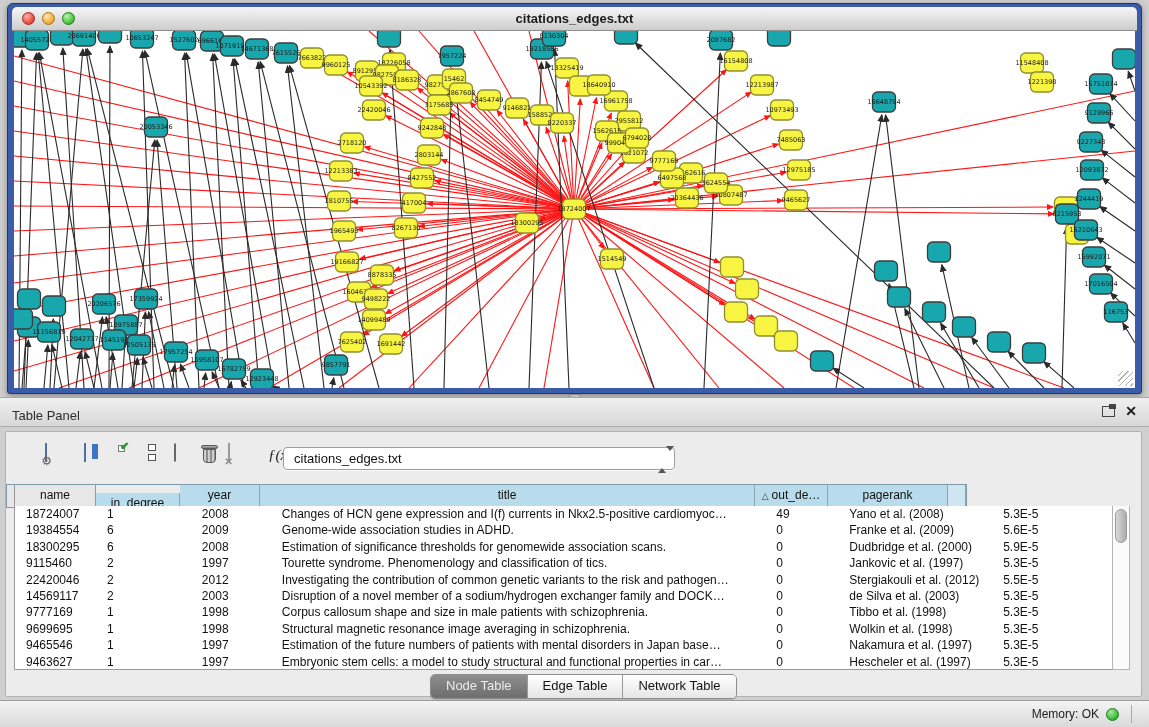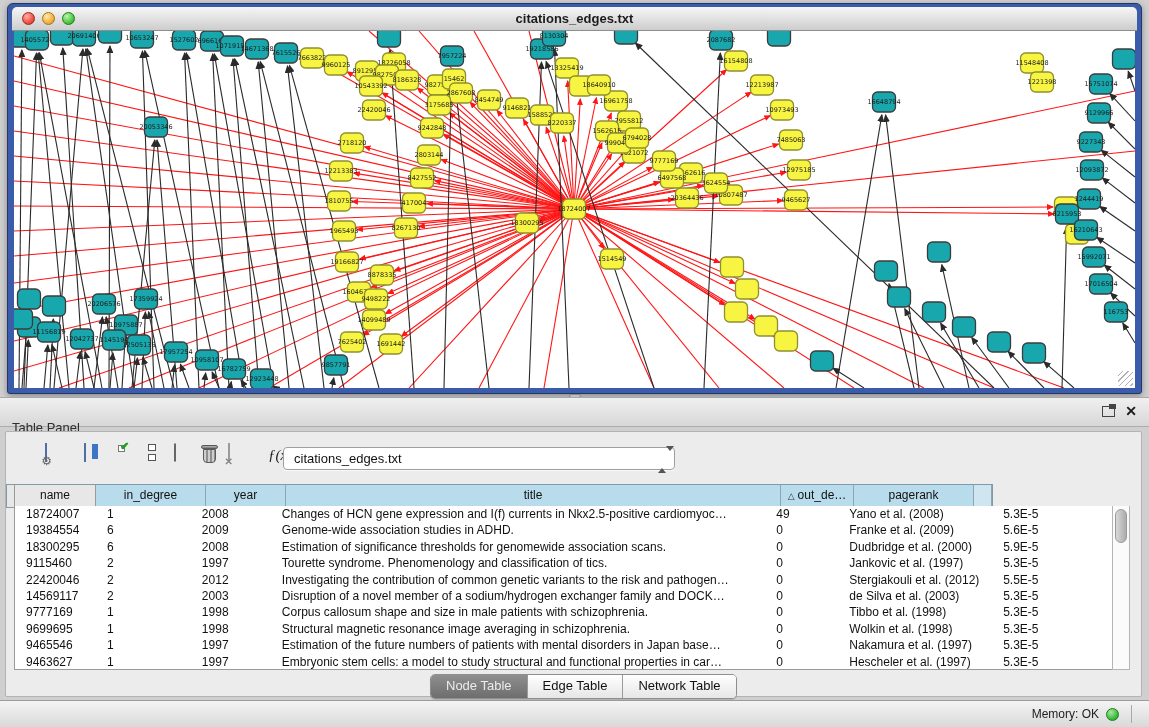--- a/index.html
+++ b/index.html
@@ -24,21 +24,21 @@
     background:repeating-linear-gradient(135deg,transparent 0 3px,#b0b0b0 3px 4px);}
 
   
   #split-grip{position:absolute;left:569px;top:394px;width:12px;height:4px;border-radius:2px;
     background:#bfbfbf;border:1px solid #8a8a8a;box-sizing:border-box;}
 
   
   #panel-header{position:absolute;left:0;top:397px;width:1149px;height:30px;
     background:linear-gradient(#f0f0f0,#d7d7d7);border-top:1px solid #a8a8a8;
     border-bottom:1px solid #adadad;box-sizing:border-box;}
-  #panel-title{position:absolute;left:12px;top:16px;line-height:28px;font-size:13px;color:#2e2e2e;}
+  #panel-title{position:absolute;left:12px;top:4px;line-height:28px;font-size:13px;color:#2e2e2e;}
   #float-icon{position:absolute;right:34px;top:8px;width:13px;height:11px;border:1px solid #444;box-sizing:border-box;}
   #float-icon span{position:absolute;right:-2px;top:-3px;width:7px;height:5px;background:#444;}
   #close-icon{position:absolute;right:12px;top:5px;font-size:14px;font-weight:bold;color:#1a1a1a;}
 
   #panel-card{position:absolute;left:5px;top:431px;width:1137px;height:266px;
     background:#ececec;border:1px solid #b3b3b3;border-radius:2px;box-sizing:border-box;}
 
   
   .tool{position:absolute;top:444px;}
   .tblico{width:22px;height:17px;border:1px solid #4e6fa5;background:
@@ -551,21 +551,21 @@
   <span class="tool fxico" style="left:268px;top:447px">ƒ(x)</span>
 
   <div id="combo">
     <span id="combo-text">citations_edges.txt</span>
     <span id="combo-arrows"><span class="up"></span><span class="dn"></span></span>
   </div>
 
   <div id="thead">
       <div class="th-cell gray" style="width: 8px;"></div>
       <div class="th-cell gray" style="width: 81px;">name</div>
-      <div class="th-cell" style="width: 110px;">in_degree</div>
+      <div class="th-cell" style="width: 84px; margin-top: 8px;">in_degree</div>
       <div class="th-cell" style="width: 80px;">year</div>
       <div class="th-cell" style="width: 495px;">title</div>
       <div class="th-cell" style="width: 73px;"><span class="sort">△</span>out_de…</div>
       <div class="th-cell" style="width: 120px;">pagerank</div>
       <div class="th-cell" style="width: 18px; background: rgb(207, 229, 239);"></div>
     </div>
   <div id="rows">
       <div class="trow">
         <div class="tcell" style="width: 81px;">18724007</div>
         <div class="tcell" style="width: 95px;">1</div>

